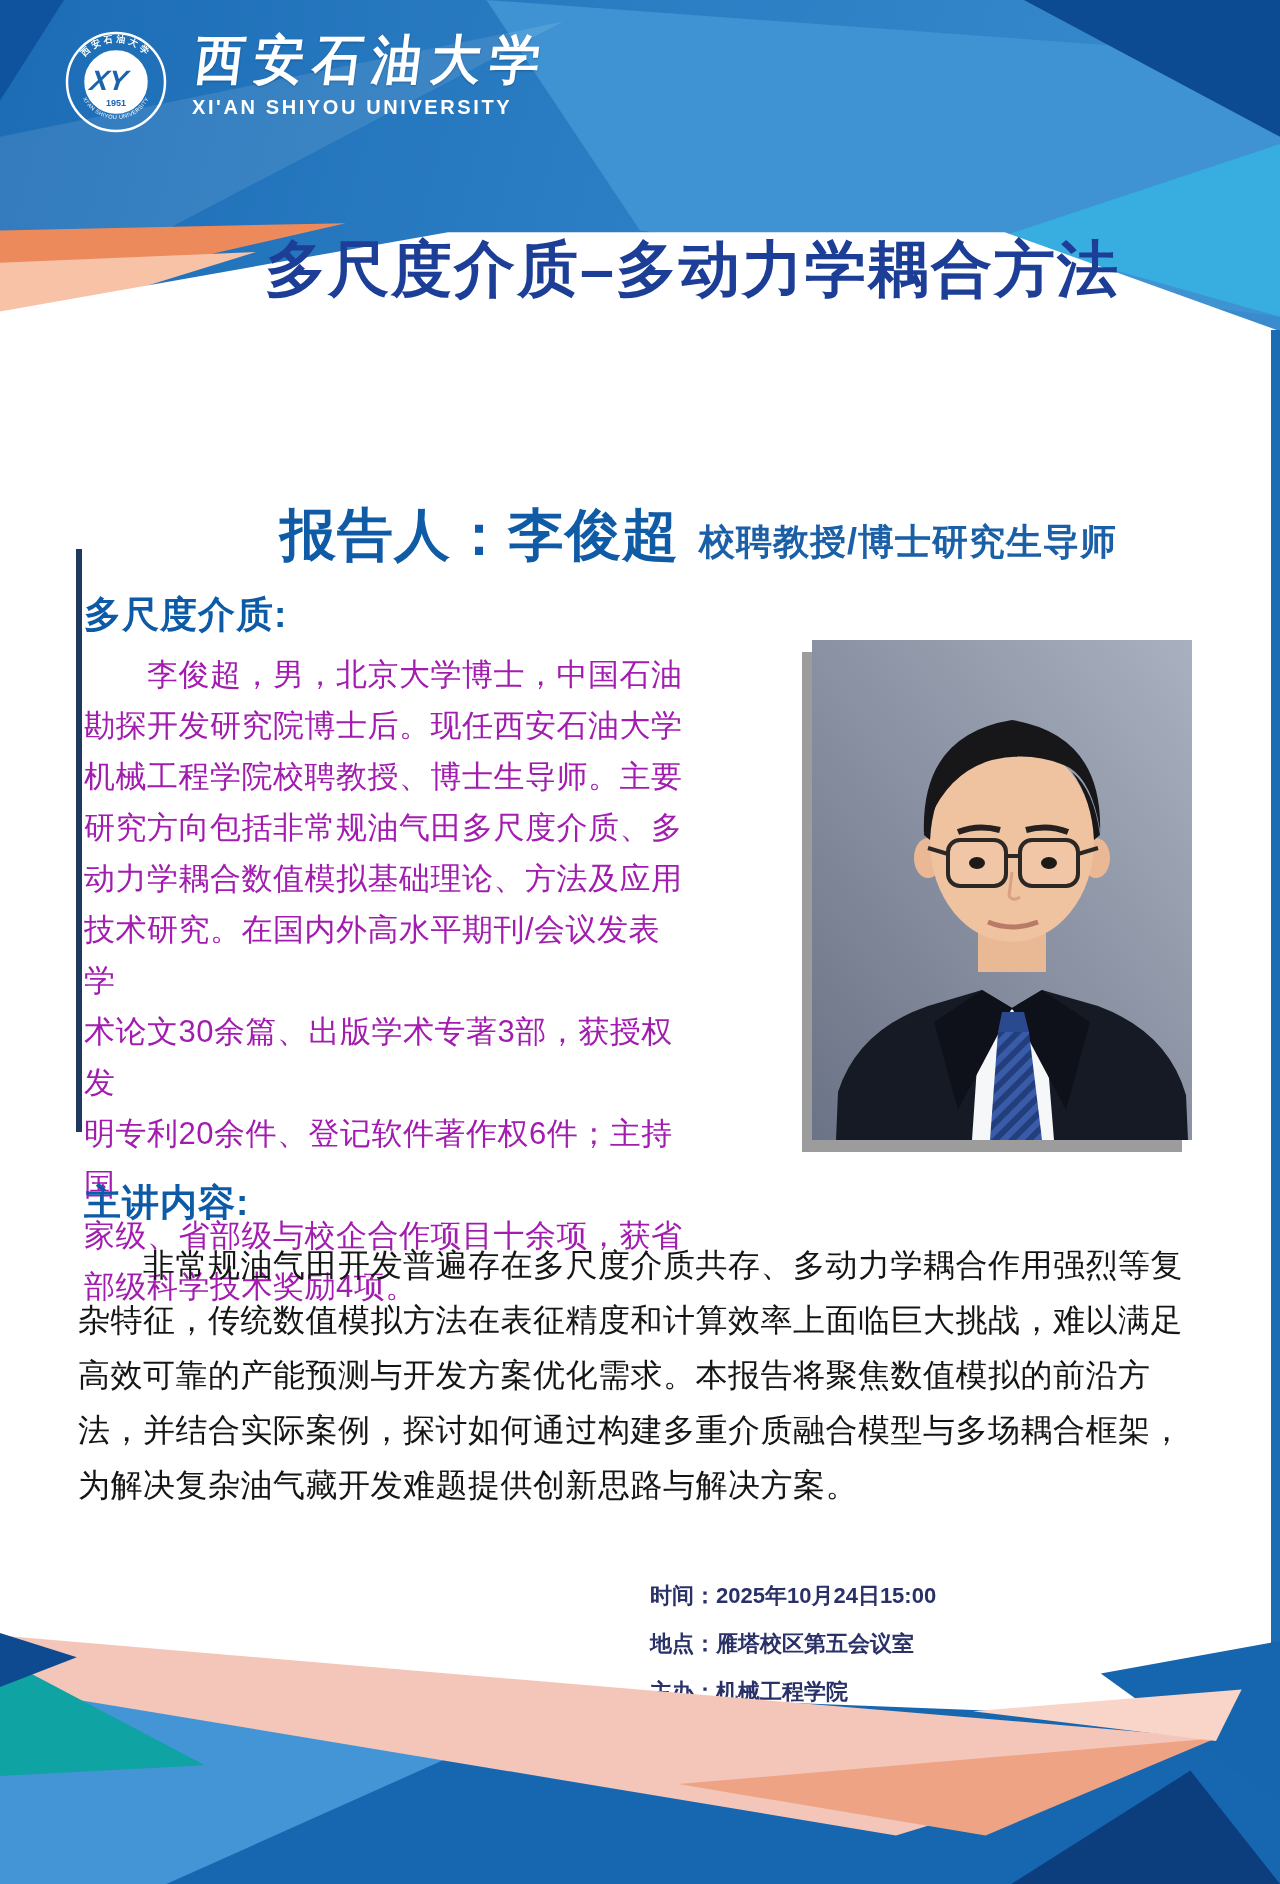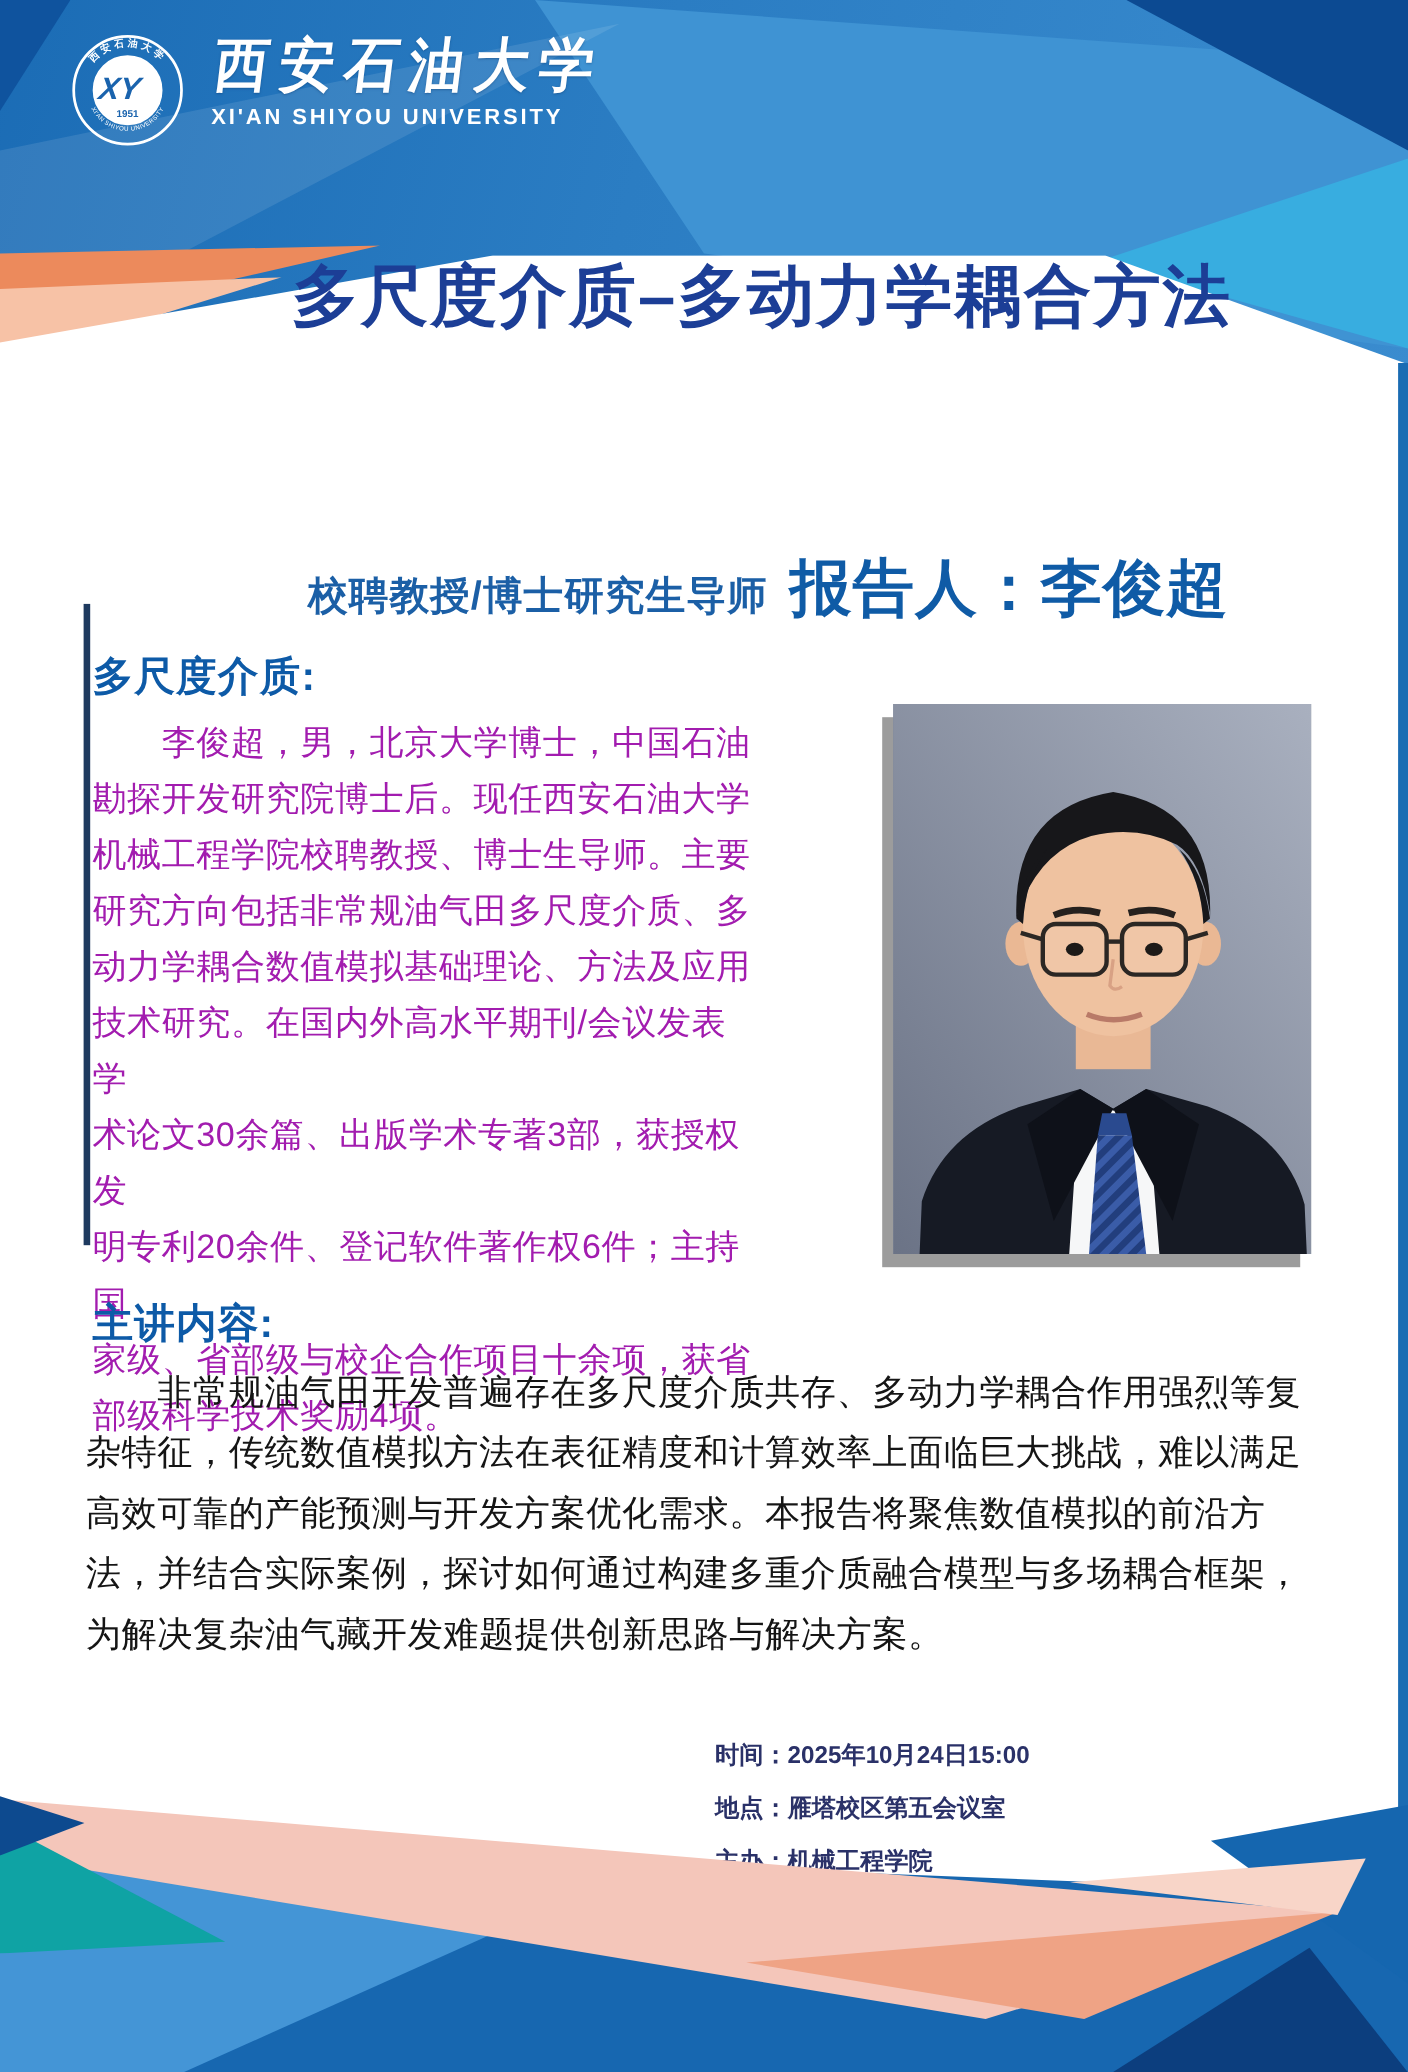--- a/index.html
+++ b/index.html
@@ -115,22 +115,22 @@
         <div id="uni-en">XI'AN SHIYOU UNIVERSITY</div>
       </div>
     </div>
   </div>
 
   <div id="title">
     <div>多尺度介质–多动力学耦合方法</div>
   </div>
 
   <div id="speaker-row">
+    <span id="speaker-main"><span>报告人：</span><span>李俊超</span></span>
     <span id="speaker-cred">校聘教授/博士研究生导师</span>
-    <span id="speaker-main"><span>报告人：</span><span>李俊超</span></span>
   </div>
 
   <div id="profile-heading" class="section-heading">多尺度介质:</div>
   <div id="profile-rule"></div>
   <div id="profile-text">　　李俊超，男，北京大学博士，中国石油
 勘探开发研究院博士后。现任西安石油大学
 机械工程学院校聘教授、博士生导师。主要
 研究方向包括非常规油气田多尺度介质、多
 动力学耦合数值模拟基础理论、方法及应用
 技术研究。在国内外高水平期刊/会议发表学

